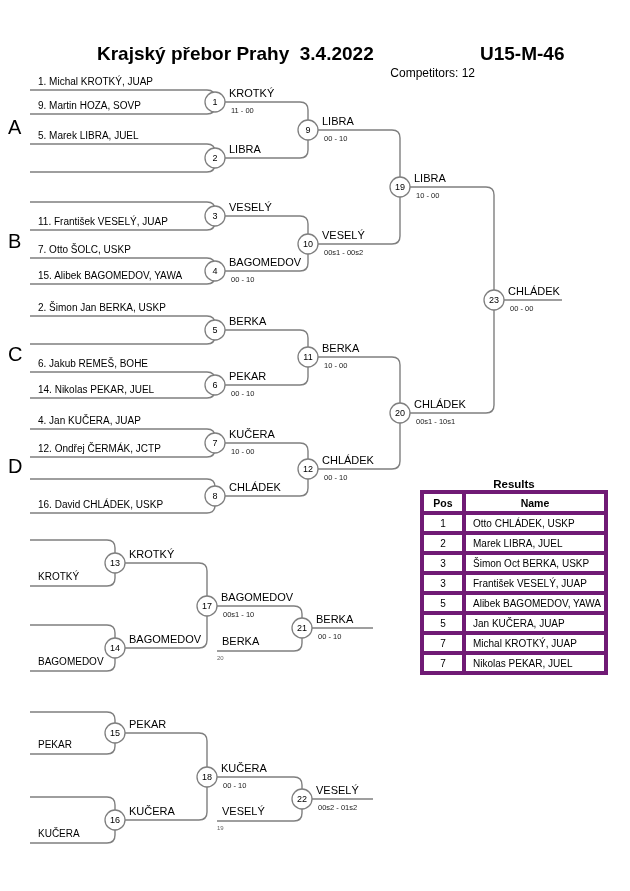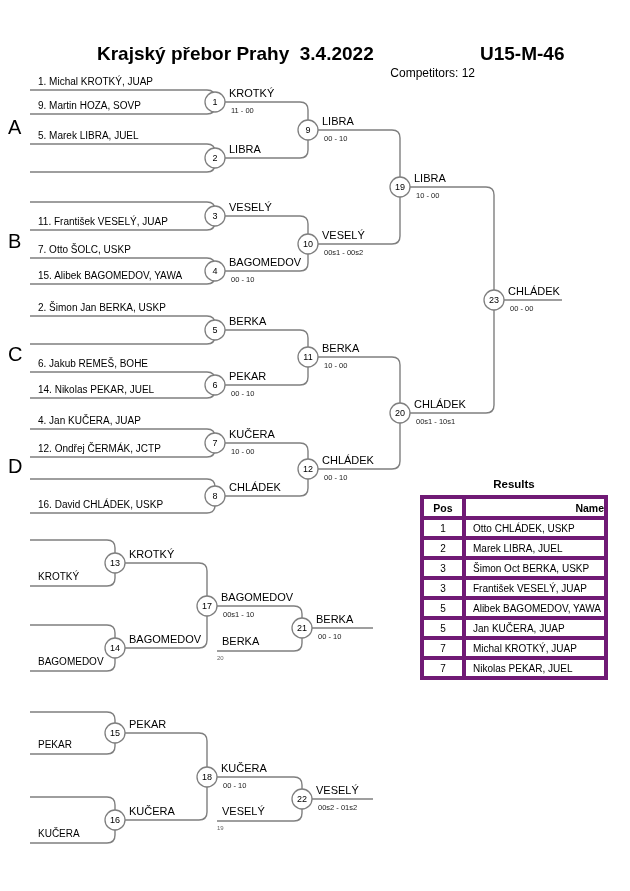--- a/index.html
+++ b/index.html
@@ -14,27 +14,27 @@
   svg path{fill:none;stroke:#7f7f7f;stroke-width:1.4;}
   svg circle{fill:#fff;stroke:#7f7f7f;stroke-width:1.3;}
   svg text{fill:#000;}
   .pname{font-size:10px;}
   .wname{font-size:11px;}
   .score{font-size:7.5px;fill:#1a1a1a;}
   .cnum{font-size:9px;text-anchor:middle;}
   .gletter{font-size:20px;}
   .feednum{font-size:6px;fill:#666;}
   .results{position:absolute;left:420px;top:478px;width:188px;}
-  .results-title{font-size:11.5px;font-weight:bold;text-align:center;margin-bottom:5px;}
+  .results-title{font-size:11.5px;font-weight:bold;text-align:center;}
   .results table{border-collapse:collapse;width:188px;border:2px solid #000;font-size:10px;}
   .results th,.results td{border:4px solid #701a75;height:16px;padding:0;}
   .results th{font-weight:bold;font-size:10.5px;height:17px;}
   .results .pos{width:38px;text-align:center;}
   .results td.name,.results th.name{text-align:left;padding-left:7px;}
-  .results th.name{text-align:right;padding-left:0;}
+  .results th.name{text-align:center;padding-left:0;}
 </style>
 </head>
 <body>
 
 <div class="page">
 
   <span class="title t1">Krajský přebor Prahy  3.4.2022</span>
   <span class="title t2">U15-M-46</span>
   <span class="competitors">Competitors: 12</span>
 

